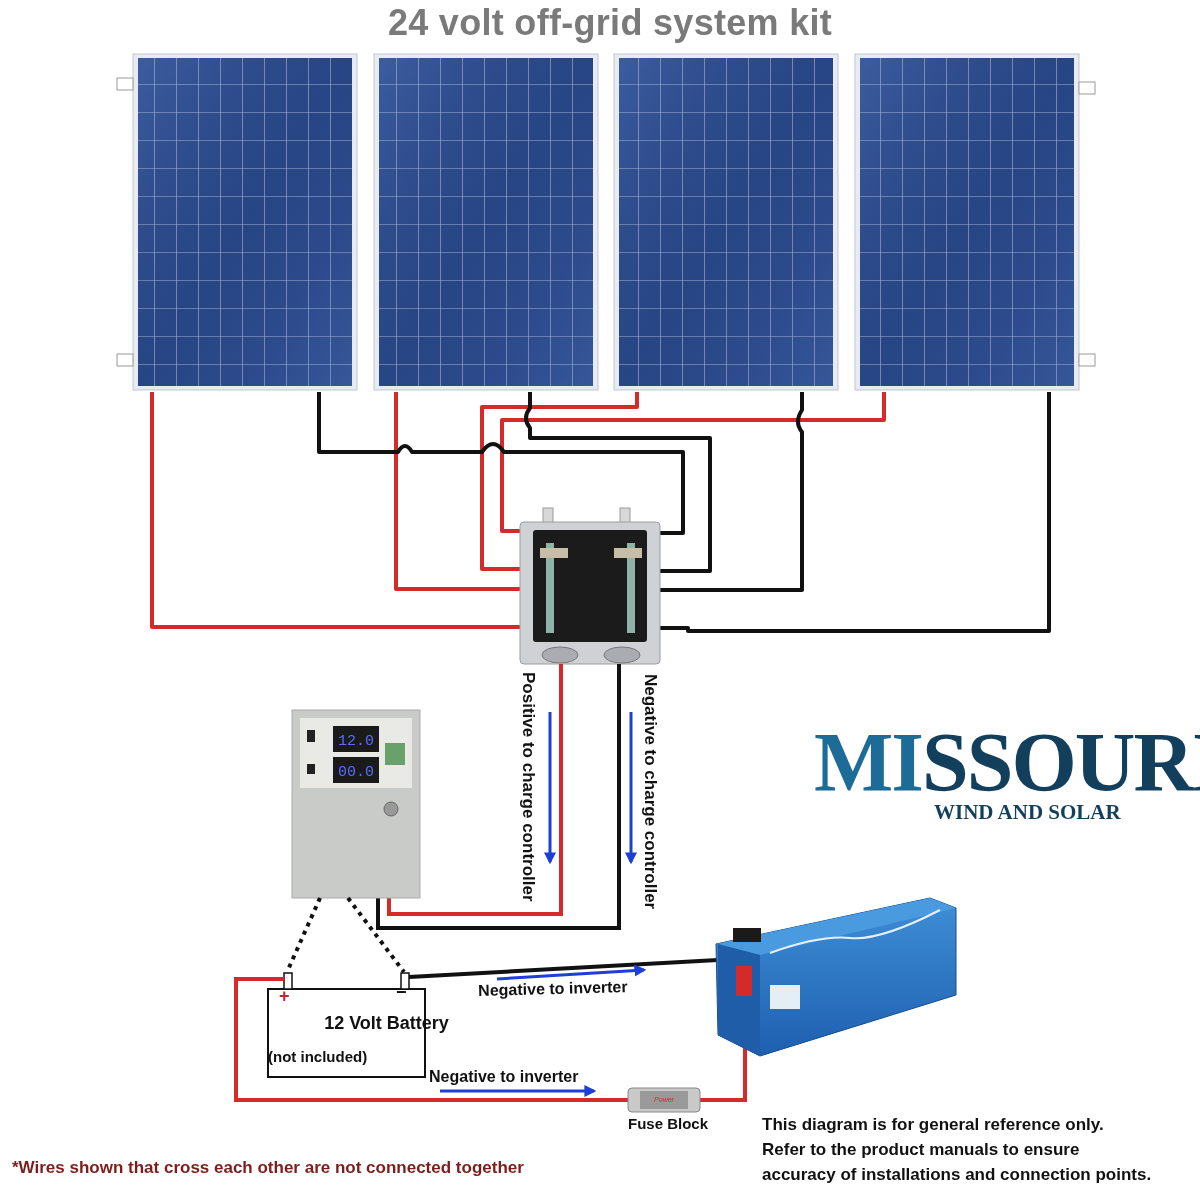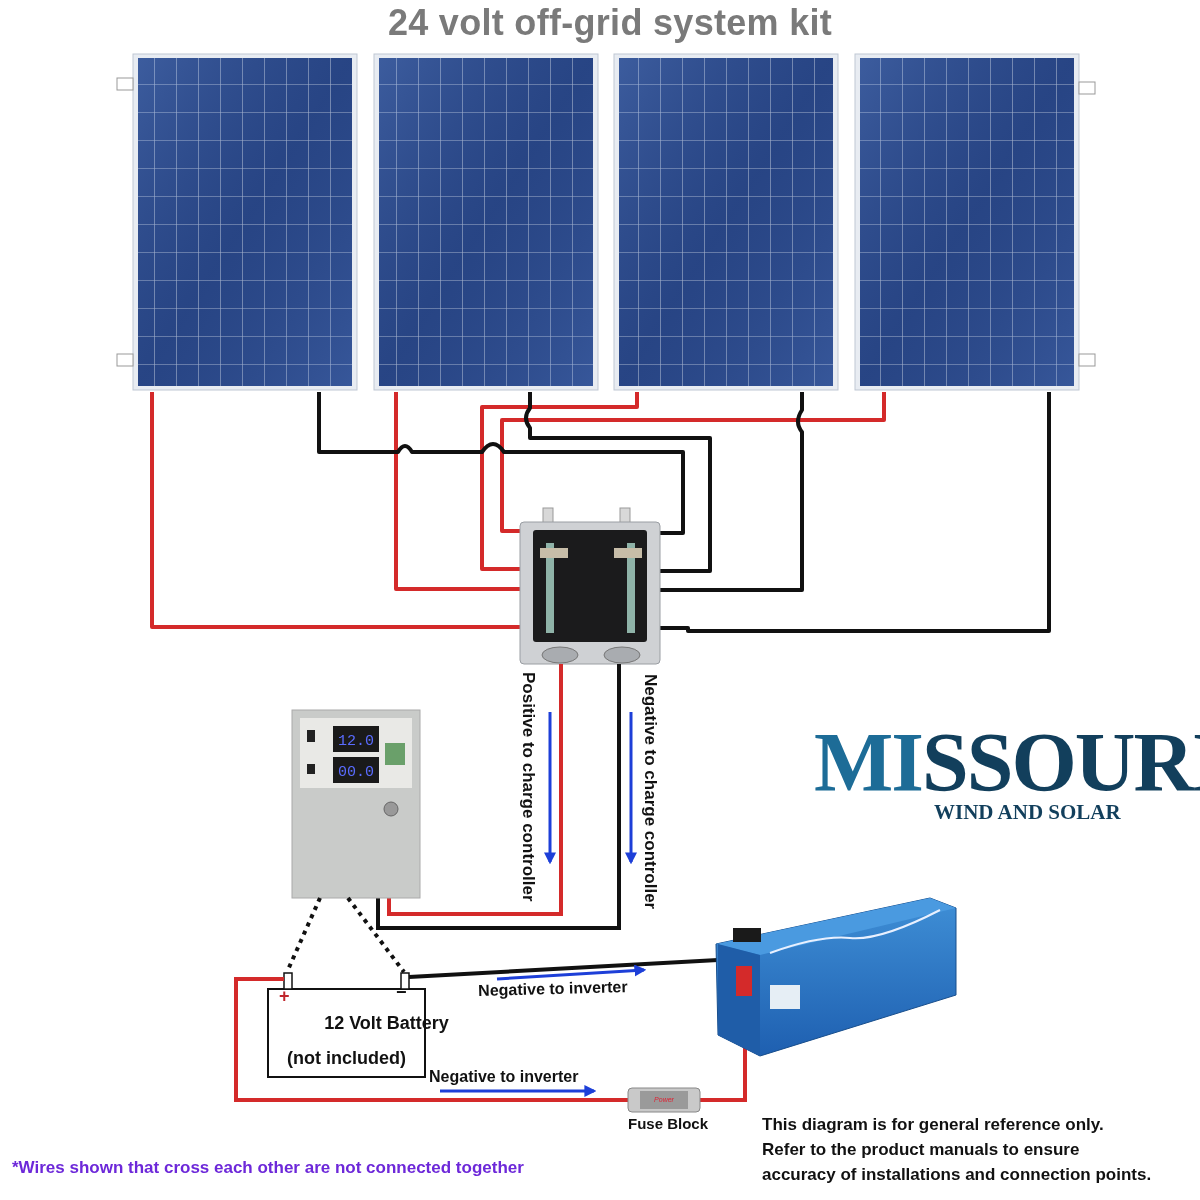--- a/index.html
+++ b/index.html
@@ -5,21 +5,21 @@
   html,body{margin:0;padding:0;background:#fff;}
   body{width:1200px;height:1200px;position:relative;overflow:hidden;font-family:"Liberation Sans","DejaVu Sans",sans-serif;}
   .title{position:absolute;left:0;top:2px;width:1220px;text-align:center;font-size:36px;font-weight:bold;color:#7a7a7a;letter-spacing:0.3px;}
   svg.diagram{position:absolute;left:0;top:0;width:1200px;height:1200px;}
   .lbl{position:absolute;font-weight:bold;color:#111;white-space:nowrap;}
   .vert{writing-mode:vertical-rl;}
   .logo{position:absolute;left:784px;top:718px;width:380px;height:110px;}
   .logo-main{position:absolute;left:0;top:0;font-family:"Liberation Serif","DejaVu Serif",serif;font-size:84px;font-weight:bold;color:#1d6c97;letter-spacing:-2px;line-height:90px;margin-left:30px;}
   .logo-main .dark{color:#123f5c;}
   .logo-sub{position:absolute;left:150px;top:82px;font-family:"Liberation Serif","DejaVu Serif",serif;font-size:21px;font-weight:bold;color:#123f5c;letter-spacing:0px;}
-  .note{position:absolute;left:12px;top:1158px;font-size:17px;font-weight:bold;color:#6d28d9;}
+  .note{position:absolute;left:12px;top:1158px;font-size:17px;font-weight:bold;color:#7f1d1d;}
   .disc{position:absolute;left:762px;top:1112px;font-size:17px;font-weight:bold;color:#111;line-height:25px;}
 </style>
 </head>
 <body>
 
 <div class="title">24 volt off-grid system kit</div>
 
 <svg class="diagram" viewBox="0 0 1200 1200">
   <defs>
     <pattern id="cells" width="22" height="28" patternUnits="userSpaceOnUse">
@@ -142,21 +142,21 @@
 </svg>
 
 <div class="lbl vert" style="left:518px;top:672px;font-size:17px;">Positive to charge controller</div>
 <div class="lbl vert" style="left:640px;top:674px;font-size:17px;">Negative to charge controller</div>
 <div class="lbl" style="left:478px;top:982px;font-size:16px;transform:rotate(-1.5deg);transform-origin:left top;">Negative to inverter</div>
 <div class="lbl" style="left:429px;top:1068px;font-size:16px;">Negative to inverter</div>
 
 <div class="lbl" style="left:279px;top:986px;font-size:18px;color:#c0262d;">+</div>
 <div class="lbl" style="left:396px;top:982px;font-size:18px;">−</div>
 <div class="lbl" style="left:268px;top:1013px;width:157px;text-align:center;font-size:18px;padding-left:40px;">12 Volt Battery</div>
-<div class="lbl" style="left:268px;top:1048px;width:157px;text-align:center;font-size:18px;">(not included)</div>
+<div class="lbl" style="left:268px;top:1048px;width:157px;text-align:left;font-size:15px;">(not included)</div>
 
 <div class="lbl" style="left:628px;top:1115px;font-size:15px;">Fuse Block</div>
 
 <div class="logo">
   <div class="logo-main"><span>MI</span><span class="dark">SS</span><span class="dark">OURI</span></div>
   <div class="logo-sub">WIND AND SOLAR</div>
 </div>
 
 <div class="disc">
   <div>This diagram is for general  reference only.</div>

